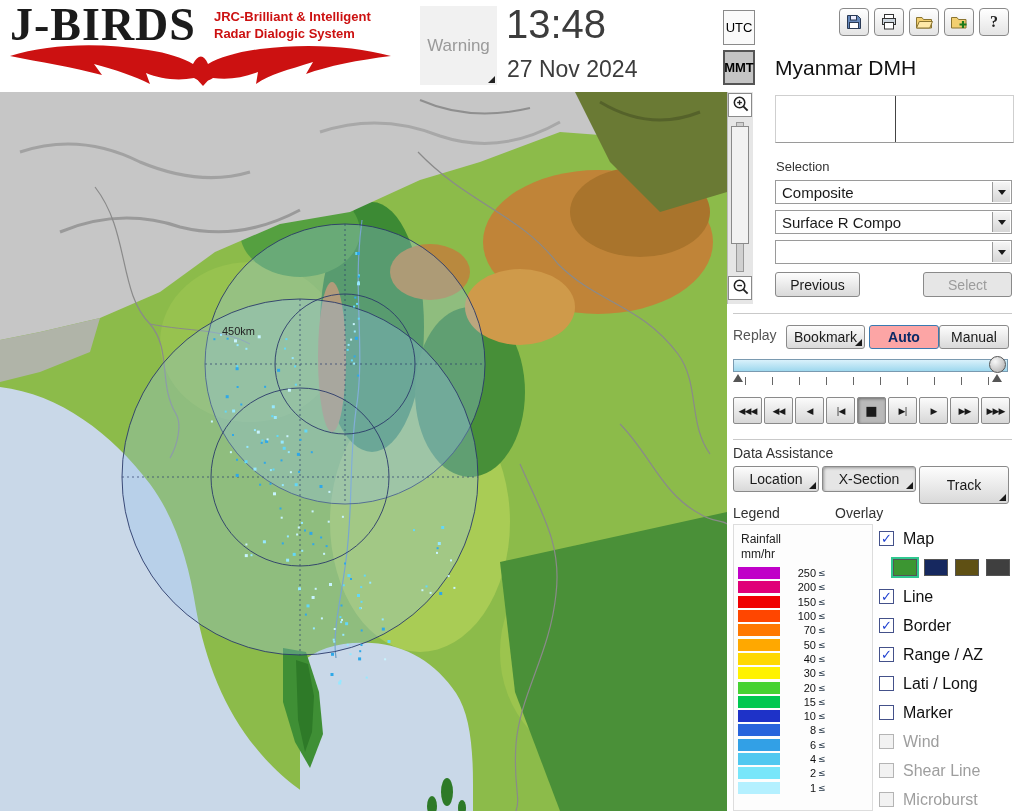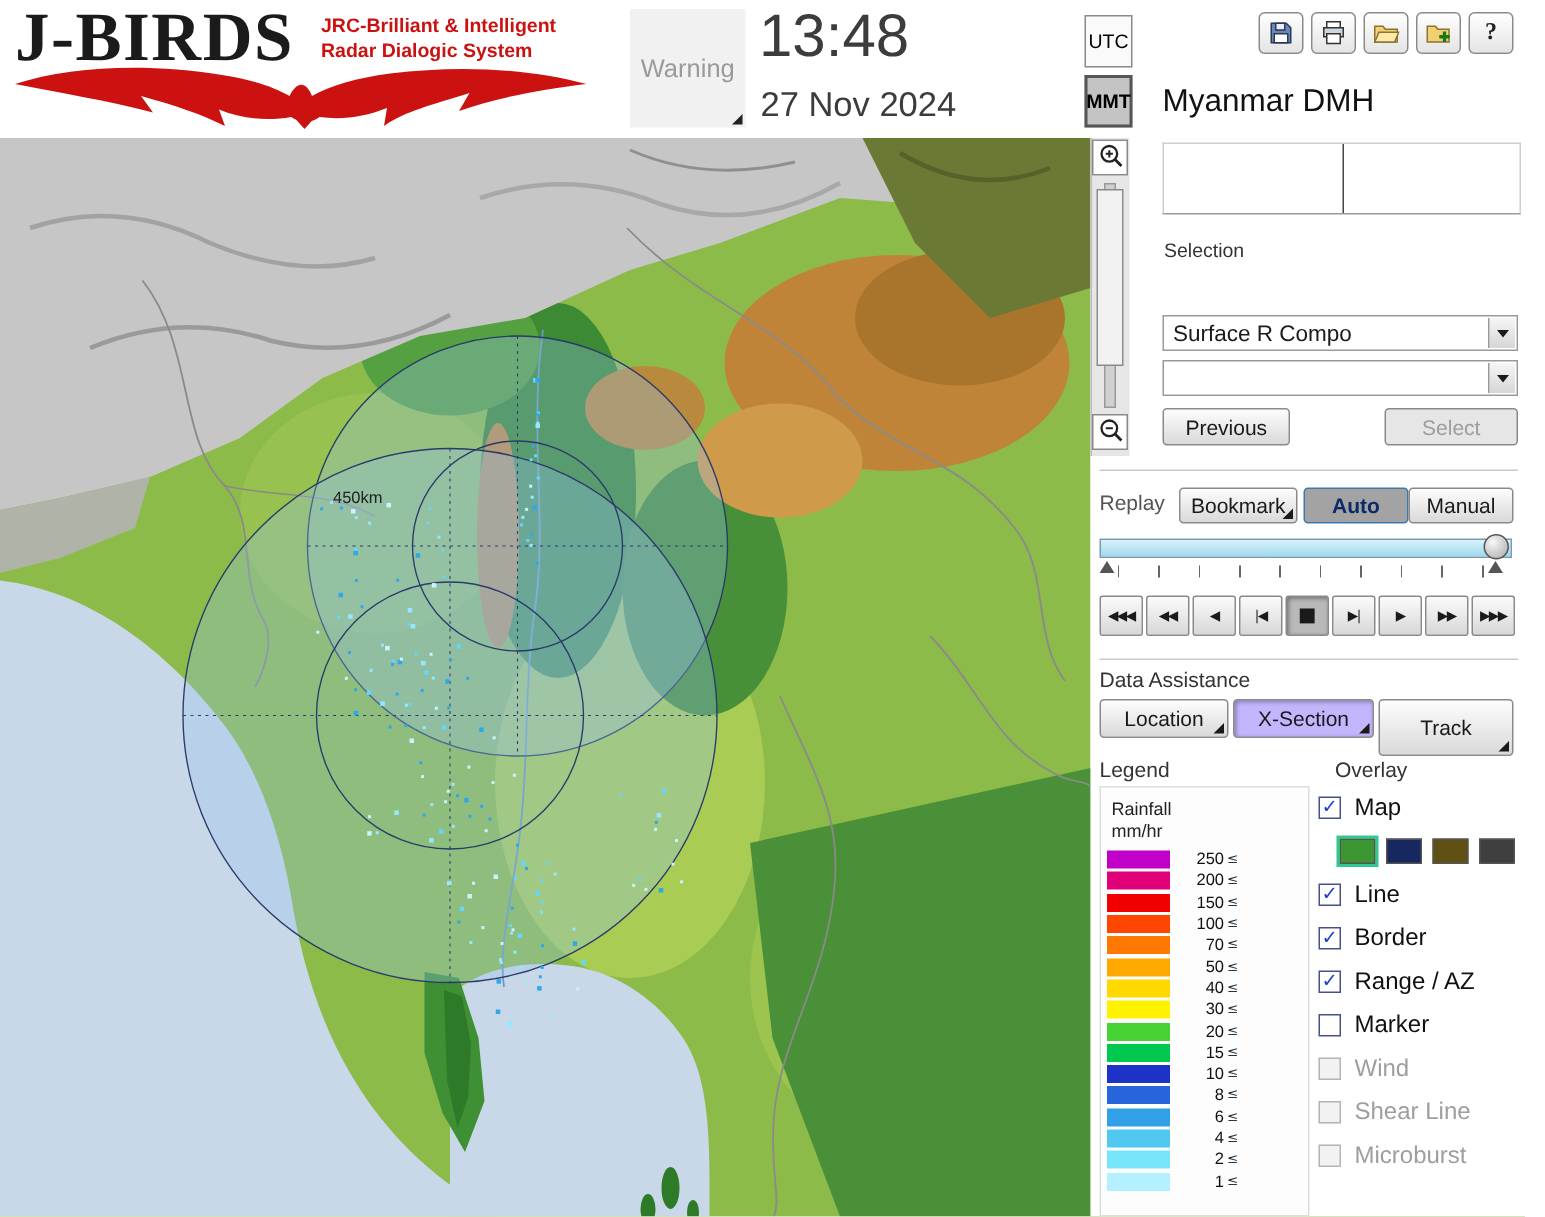--- a/index.html
+++ b/index.html
@@ -36,22 +36,22 @@
   .dd .val{display:block;padding:3px 22px 0 6px;font-size:15px;white-space:nowrap;overflow:hidden;}
   .dd .arrow{position:absolute;right:1px;top:1px;bottom:1px;width:17px;
        background:linear-gradient(#f6f6f6,#d6d6d6);border-left:1px solid #9a9a9a;
        display:flex;align-items:center;justify-content:center;}
   .dd .arrow::after{content:"";width:0;height:0;border-left:4px solid transparent;
        border-right:4px solid transparent;border-top:5px solid #1a1a1a;}
   .btn{position:absolute;background:linear-gradient(#fdfdfd,#d9d9d9);border:1px solid #8a8a8a;
        border-radius:3px;font-size:14px;color:#1a1a1a;display:flex;align-items:center;justify-content:center;
        font-family:inherit;padding:0;}
   .btn.disabled{color:#9c9c9c;background:#e6e6e6;}
-  .btn.pressed{background:#c4b5fd;box-shadow:inset 1px 1px 3px rgba(0,0,0,0.35);}
-  .btn.auto-sel{background:#a3a3a3;border:1px solid #3a7ab0;color:#0b2a66;font-weight:bold;}
+  .btn.pressed{background:#e5e5e5;box-shadow:inset 1px 1px 3px rgba(0,0,0,0.35);}
+  .btn.auto-sel{background:#fca5a5;border:1px solid #3a7ab0;color:#0b2a66;font-weight:bold;}
   .corner::after{content:"";position:absolute;right:2px;bottom:2px;width:0;height:0;
        border-left:7px solid transparent;border-bottom:7px solid #1a1a1a;}
   .divider{position:absolute;left:733px;width:279px;height:0;border-top:1px solid #c9c9c9;border-bottom:1px solid #fff;}
   
   .rp-track{position:absolute;left:733px;top:359px;width:275px;height:13px;
        background:linear-gradient(#d9f1fb,#9ed8ee);border:1px solid #7a9ab0;box-sizing:border-box;}
   .rp-thumb{position:absolute;left:989px;top:356px;width:17px;height:17px;border-radius:50%;
        background:radial-gradient(circle at 35% 30%,#f8f8f8,#a8a8a8);border:1px solid #555;box-sizing:border-box;}
   .rp-tri{position:absolute;width:0;height:0;border-left:5px solid transparent;
        border-right:5px solid transparent;border-bottom:8px solid #555;}
@@ -170,20 +170,24 @@
     </div>
 
   <div class="org-name">Myanmar DMH</div>
 
   <div class="station-box">
     <div class="station-div"></div>
   </div>
 
   <div class="small-label" style="left:776px;top:159px;">Selection</div>
 
+  <div class="dd" style="top:180px;">
+    <span class="val">Composite</span>
+    <span class="arrow"></span>
+  </div>
   <div class="dd" style="top:210px;">
     <span class="val">Surface R Compo</span>
     <span class="arrow"></span>
   </div>
   <div class="dd" style="top:240px;">
     <span class="val"></span>
     <span class="arrow"></span>
   </div>
 
   <button class="btn" style="left:775px;top:272px;width:85px;height:25px;">Previous</button>
@@ -215,21 +219,21 @@
     </div>
 
   <div class="divider" style="top:439px;"></div>
 
   <div class="small-label" style="left:733px;top:445px;font-size:14px;">Data Assistance</div>
   <button class="btn corner" style="left:733px;top:466px;width:86px;height:26px;">Location</button>
   <button class="btn corner pressed" style="left:822px;top:466px;width:94px;height:26px;">X-Section</button>
   <button class="btn corner" style="left:919px;top:466px;width:90px;height:38px;">Track</button>
 
   <div class="sec-title" style="left:733px;top:505px;">Legend</div>
-  <div class="sec-title" style="left:890px;top:505px;">Overlay</div>
+  <div class="sec-title" style="left:835px;top:505px;">Overlay</div>
 
   <div class="legend-panel">
     <div class="lg-unit" style="top:7px;">Rainfall</div>
     <div class="lg-unit" style="top:22px;">mm/hr</div>
     <div class="legend-rows" id="legend-rows">
         <div class="legend-row">
           <span class="lg-sw" style="background: rgb(192, 0, 200);"></span>
           <span class="lg-val">250</span>
           <span class="lg-le">≤</span>
         </div>
@@ -326,20 +330,24 @@
         <span class="cb">✓</span>
         <span class="ov-label">Line</span>
       </div>
       <div class="ov-row">
         <span class="cb">✓</span>
         <span class="ov-label">Border</span>
       </div>
       <div class="ov-row">
         <span class="cb">✓</span>
         <span class="ov-label">Range / AZ</span>
+      </div>
+      <div class="ov-row">
+        <span class="cb"></span>
+        <span class="ov-label">Lati / Long</span>
       </div>
       <div class="ov-row">
         <span class="cb"></span>
         <span class="ov-label">Marker</span>
       </div>
       <div class="ov-row dis">
         <span class="cb dis"></span>
         <span class="ov-label">Wind</span>
       </div>
       <div class="ov-row dis">

